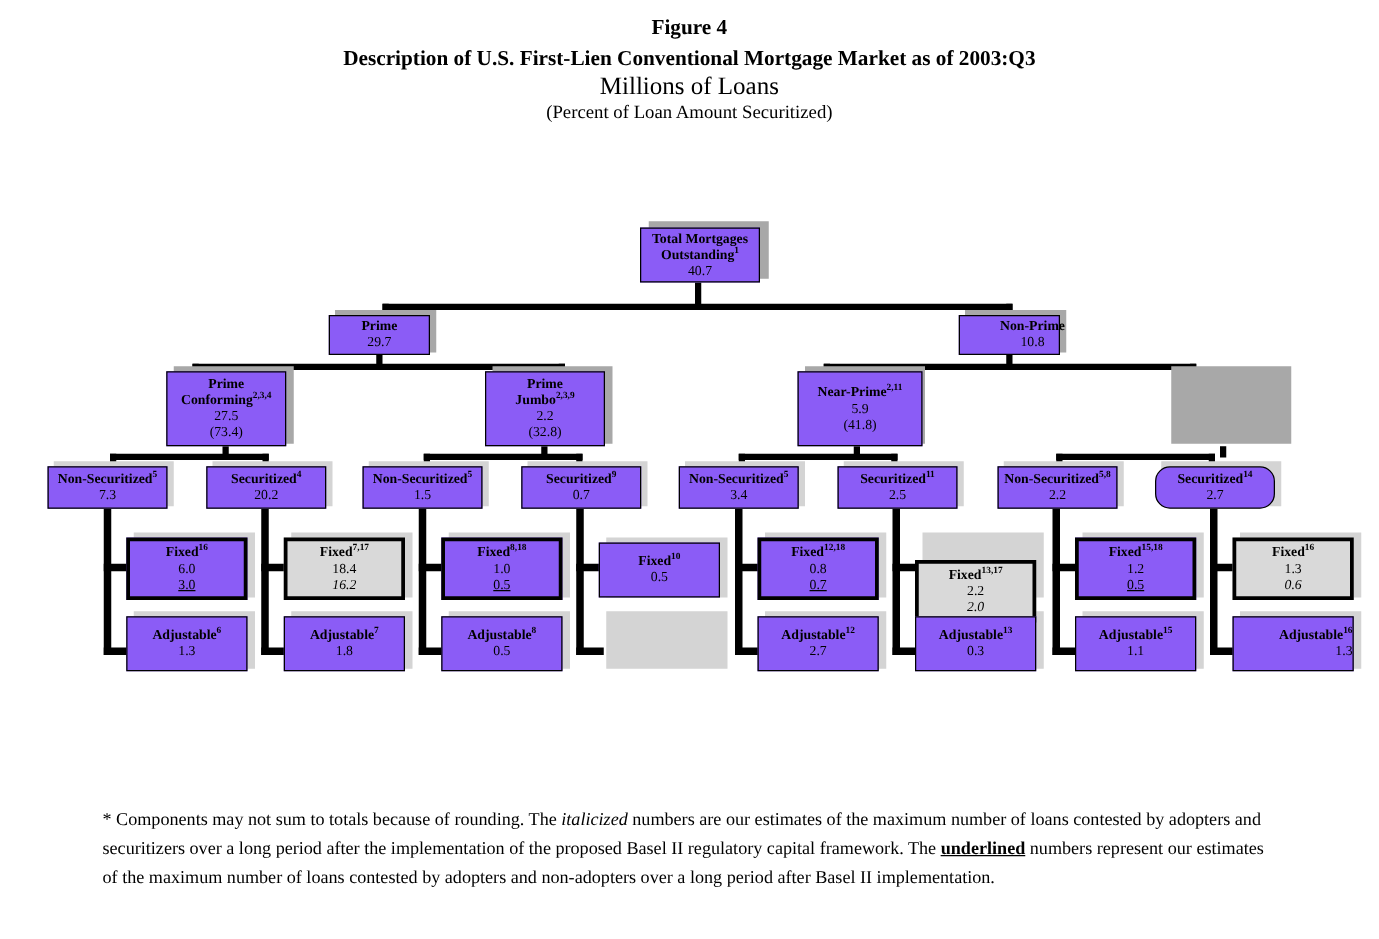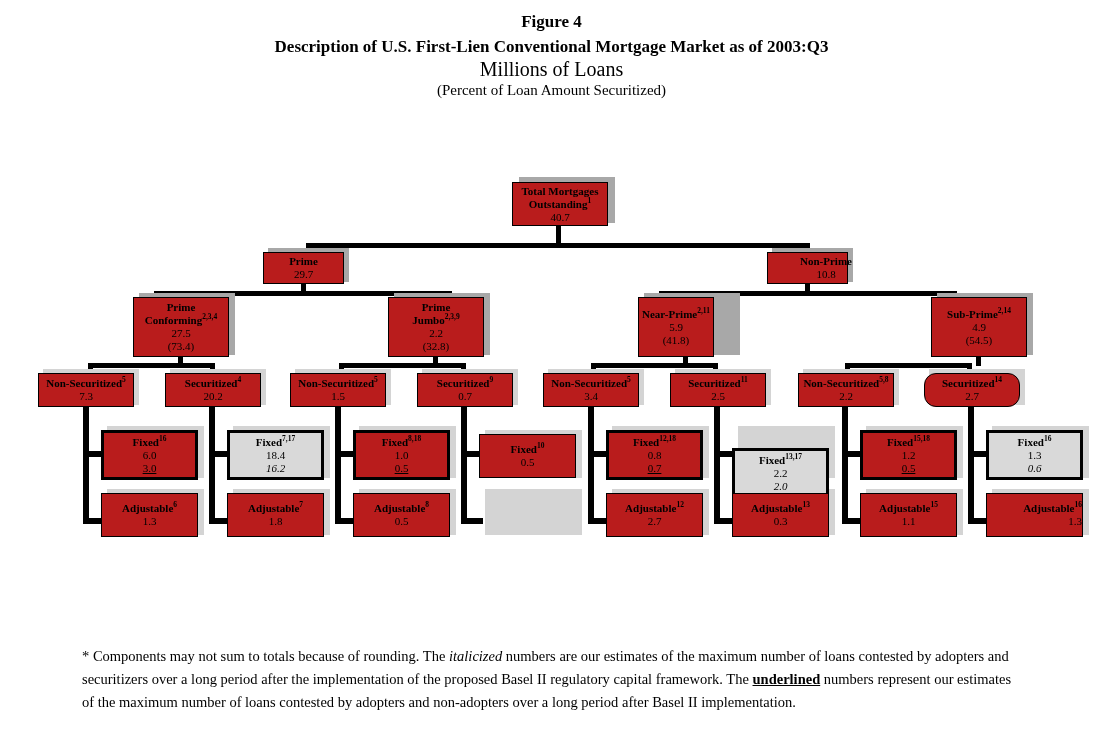--- a/index.html
+++ b/index.html
@@ -15,21 +15,21 @@
   #header .h3{font-size:20px;line-height:21px;}
   #header .h4{font-size:15px;line-height:21px;}
 
   
   #diagram{position:absolute;left:0;top:0;width:1103px;height:640px;}
 
   .conn{position:absolute;background:#000000;}
 
   .box{
     position:absolute;
-    background:#b91c1c;
+    background:#8b5cf6;
     border:1px solid #000000;
     box-sizing:border-box;
     text-align:center;
     font-size:11px;
     line-height:13px;
     display:flex;flex-direction:column;justify-content:center;align-items:center;
   }
   .box .ttl{font-weight:bold;white-space:nowrap;}
   .box .val{font-weight:normal;}
   .box .pct{font-weight:normal;}
@@ -111,32 +111,27 @@
 
   <div class="shadow" style="left:394px;top:293px;width:96px;height:62px;"></div>
   <div class="box" style="left:388px;top:297px;width:96px;height:60px;">
     <div class="ttl">Prime</div>
     <div class="ttl"><span>Jumbo</span><sup>2,3,9</sup></div>
     <div class="val">2.2</div>
     <div class="pct">(32.8)</div>
   </div>
 
   <div class="shadow" style="left:644px;top:293px;width:96px;height:62px;"></div>
-  <div class="box" style="left:638px;top:297px;width:76px;height:60px;">
+  <div class="box" style="left:638px;top:297px;width:100px;height:60px;">
     <div class="ttl"><span>Near-Prime</span><sup>2,11</sup></div>
     <div class="val">5.9</div>
     <div class="pct">(41.8)</div>
   </div>
 
   <div class="shadow" style="left:937px;top:293px;width:96px;height:62px;"></div>
-  <div class="box" style="left:931px;top:297px;width:96px;height:60px;">
-    <div class="ttl"><span>Sub-Prime</span><sup>2,14</sup></div>
-    <div class="val">4.9</div>
-    <div class="pct">(54.5)</div>
-  </div>
 
   <div class="conn" style="left:178px;top:357px;width:5px;height:9px;"></div>
   <div class="conn" style="left:88px;top:363px;width:127px;height:5px;"></div>
   <div class="conn" style="left:88px;top:363px;width:5px;height:10px;"></div>
   <div class="conn" style="left:210px;top:363px;width:5px;height:10px;"></div>
 
   <div class="conn" style="left:433px;top:357px;width:5px;height:9px;"></div>
   <div class="conn" style="left:339px;top:363px;width:127px;height:5px;"></div>
   <div class="conn" style="left:339px;top:363px;width:5px;height:10px;"></div>
   <div class="conn" style="left:461px;top:363px;width:5px;height:10px;"></div>

